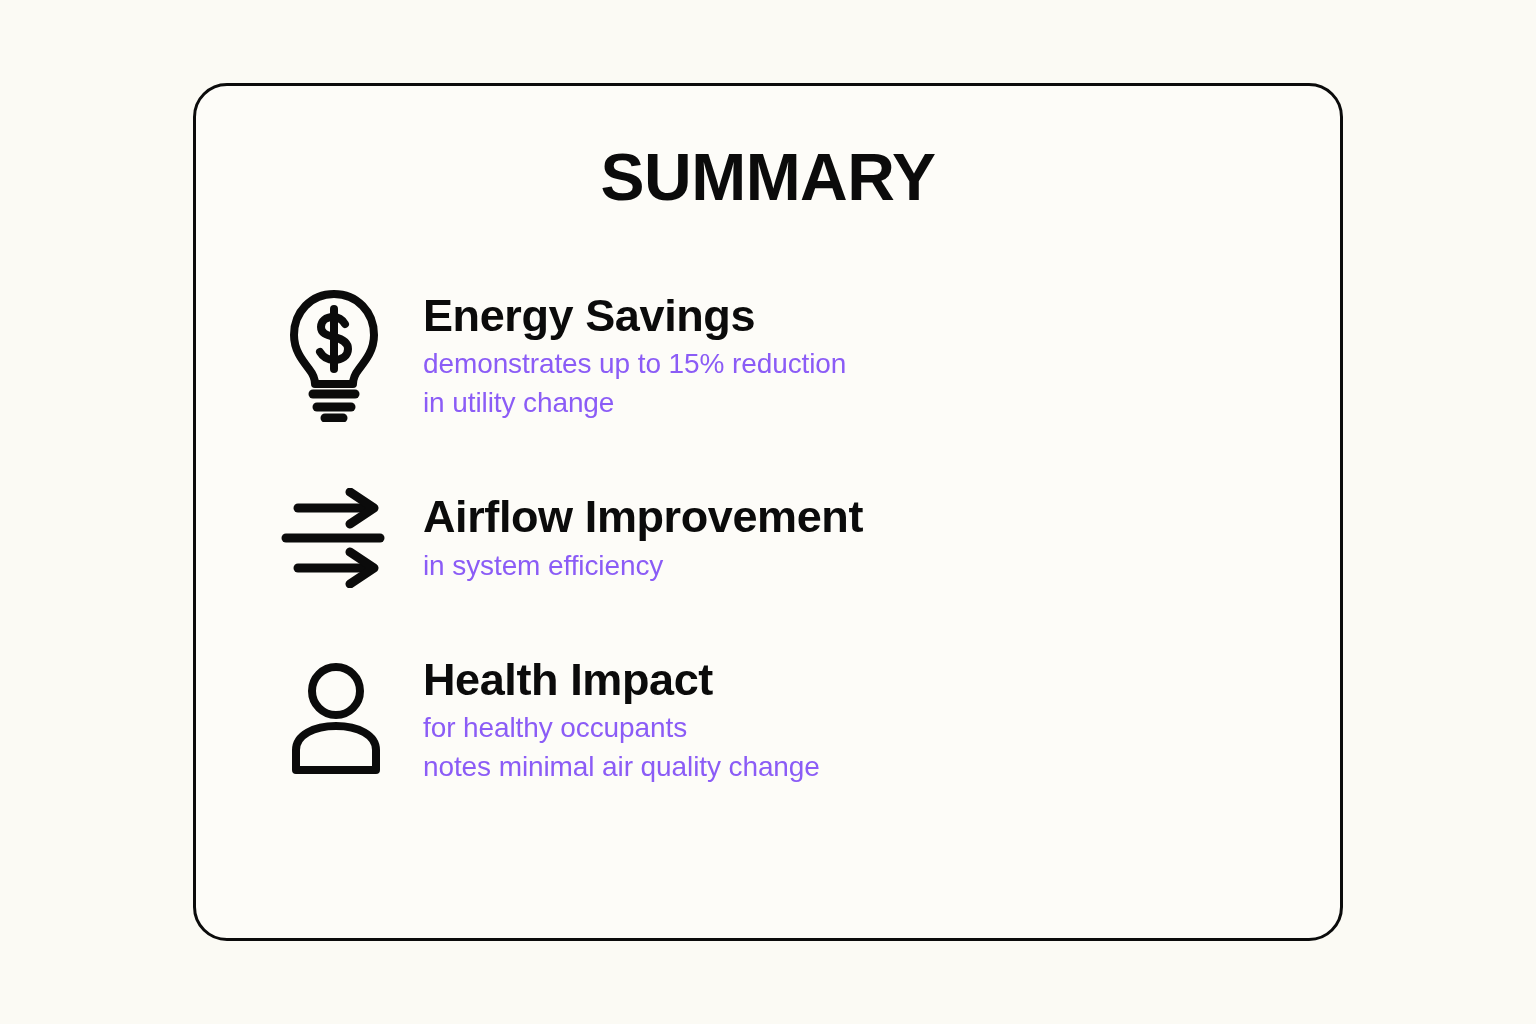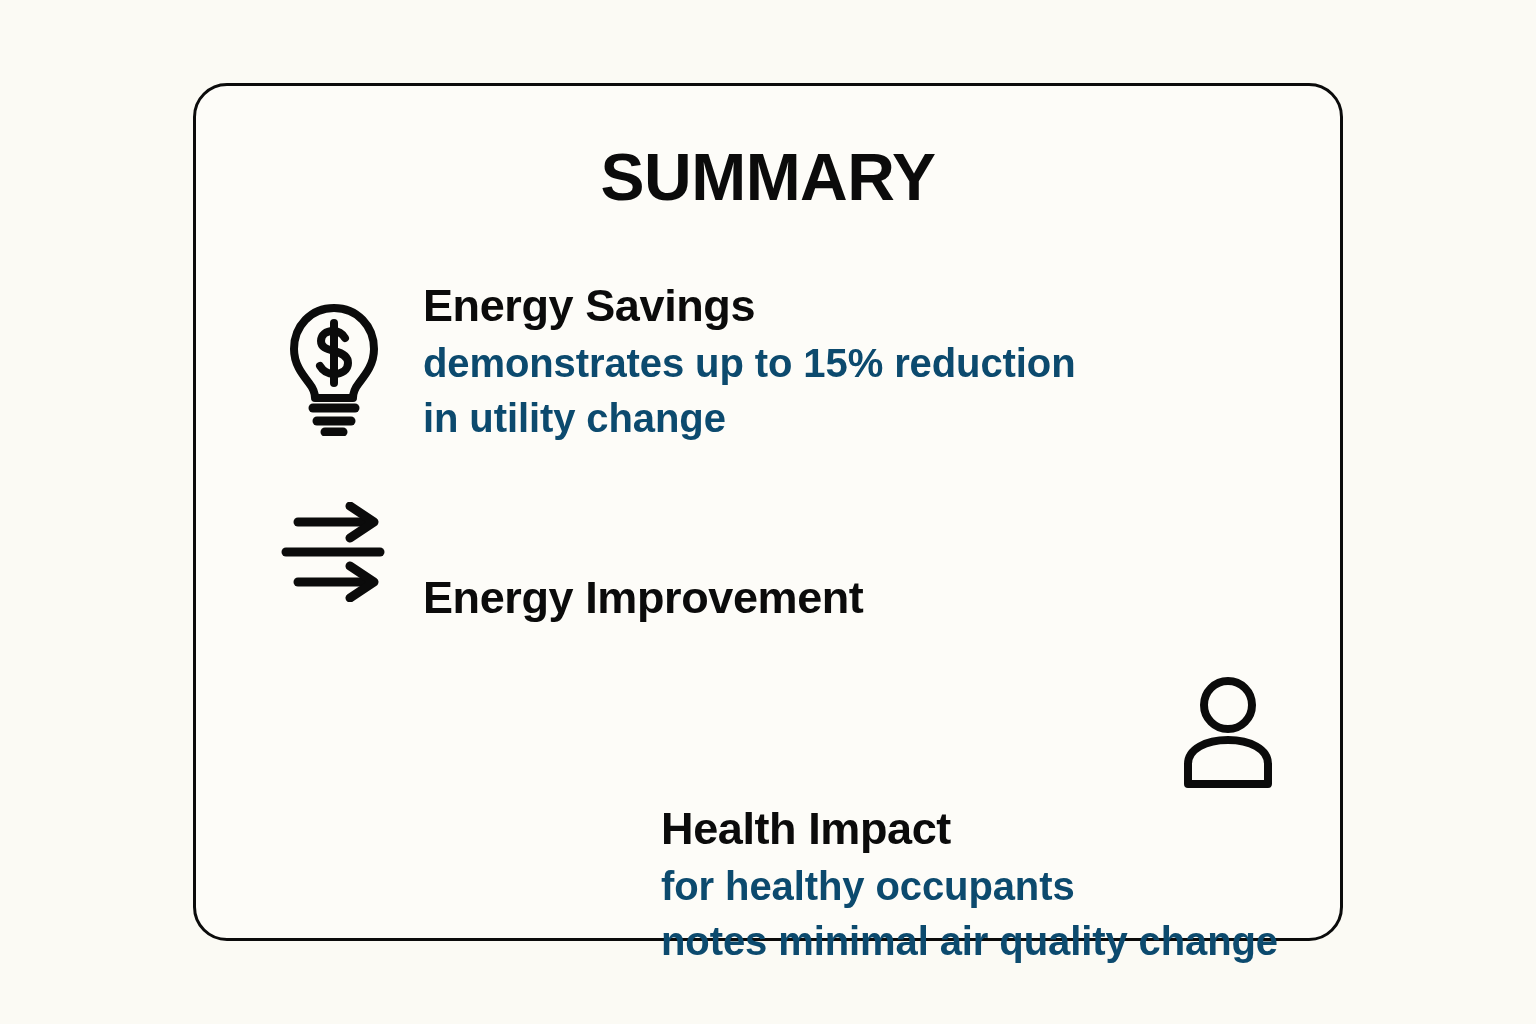--- a/index.html
+++ b/index.html
@@ -52,24 +52,24 @@
   .items {
     position: absolute;
     left: 82px;
     top: 196px;
     width: 1000px;
   }
 
   .item {
     position: relative;
     display: flex;
-    align-items: flex-end;
+    align-items: center;
     margin-bottom: 32px;
   }
-  .item:last-child { margin-bottom: 0; flex-direction: column; }
+  .item:last-child { margin-bottom: 0; }
 
   .item-icon {
     flex: 0 0 145px;
     height: 150px;
     display: flex;
     align-items: flex-start;
     justify-content: flex-start;
     padding-top: 6px;
     box-sizing: border-box;
   }
@@ -83,25 +83,25 @@
     font-size: 45px;
     font-weight: bold;
     line-height: 1.06;
     letter-spacing: -0.4px;
     color: #0B0B0B;
     margin: 0 0 6px 0;
     white-space: nowrap;
   }
 
   .item-desc {
-    font-size: 40px;
-    font-weight: bold;
+    font-size: 28px;
+    font-weight: normal;
     line-height: 1.38;
     letter-spacing: -0.1px;
-    color: #0c4a6e;
+    color: #8b5cf6;
     margin: 0;
   }
   .item-desc .desc-line { display: block; white-space: nowrap; }
 
   
   .icon-bulb   { margin-left: 6px; }
   .icon-flow   { margin-left: 2px; margin-top: 18px; }
   .icon-person { margin-left: 8px; margin-top: 10px; }
 
   svg { display: block; }
@@ -151,22 +151,23 @@
               <path d="M70 4 L94 20 L70 36" stroke="#0B0B0B" stroke-width="9" stroke-linecap="round" stroke-linejoin="round" fill="none"></path>
 
               <path d="M6 50 L100 50" stroke="#0B0B0B" stroke-width="9" stroke-linecap="round"></path>
 
               <path d="M18 80 L88 80" stroke="#0B0B0B" stroke-width="9" stroke-linecap="round"></path>
               <path d="M70 64 L94 80 L70 96" stroke="#0B0B0B" stroke-width="9" stroke-linecap="round" stroke-linejoin="round" fill="none"></path>
             </svg>
           </span>
         </div>
         <div class="item-body">
-          <p class="item-heading">Energy Improvement</p>
+          <p class="item-heading">Airflow Improvement</p>
           <p class="item-desc">
+            <span class="desc-line">in system efficiency</span>
           </p>
         </div>
       </div>
 
       <div class="item">
         <div class="item-icon">
           <span class="icon-person">
             <svg width="100" height="112" viewBox="0 0 100 112" fill="none" aria-hidden="true">
 
               <circle cx="50" cy="29" r="24" stroke="#0B0B0B" stroke-width="8" fill="none"></circle>

